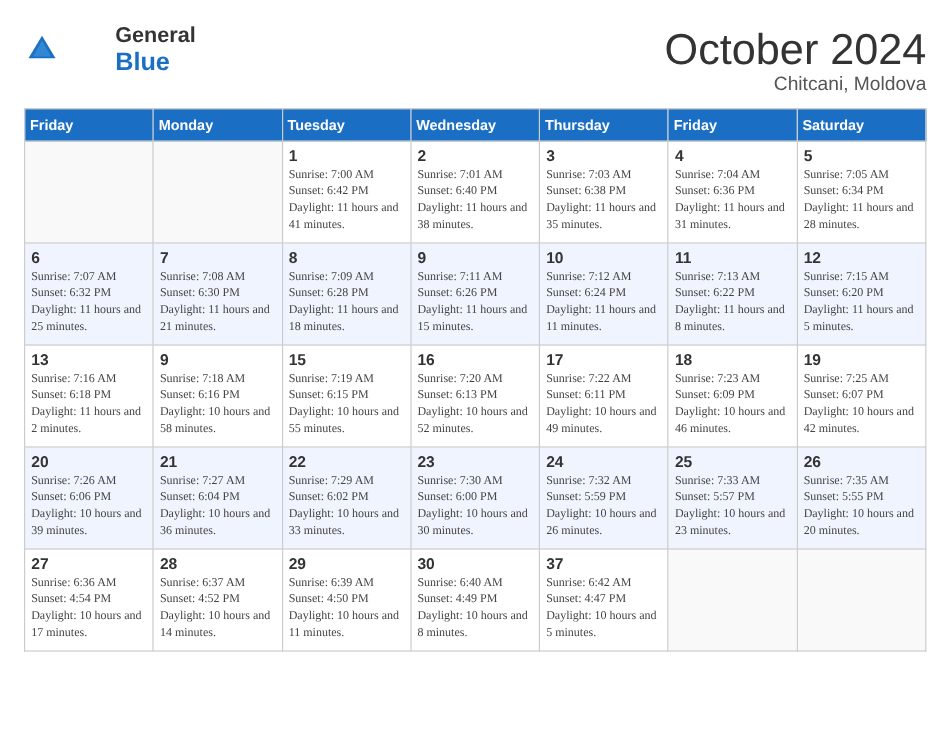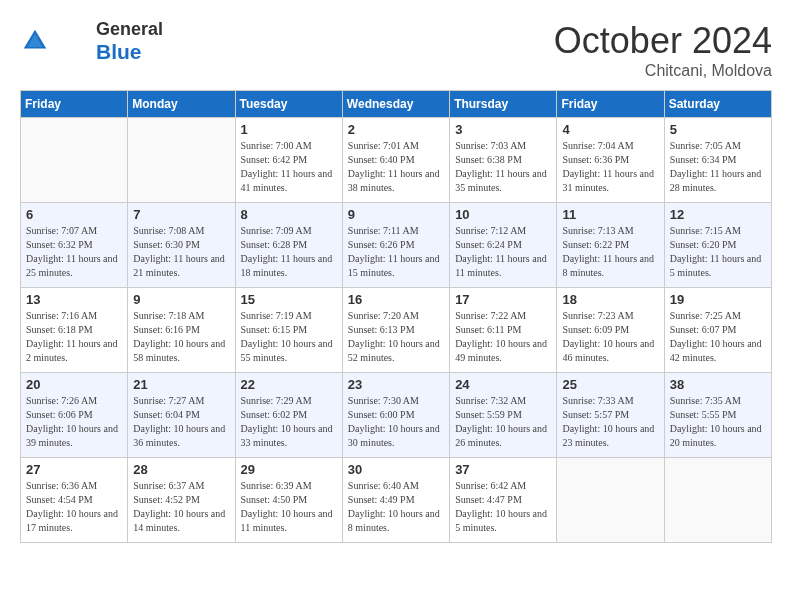--- a/index.html
+++ b/index.html
@@ -236,21 +236,21 @@
         </td>
         <td>
           <div class="day-number">24</div>
           <div class="day-info">Sunrise: 7:32 AM<br>Sunset: 5:59 PM<br>Daylight: 10 hours and 26 minutes.</div>
         </td>
         <td>
           <div class="day-number">25</div>
           <div class="day-info">Sunrise: 7:33 AM<br>Sunset: 5:57 PM<br>Daylight: 10 hours and 23 minutes.</div>
         </td>
         <td>
-          <div class="day-number">38</div>
+          <div class="day-number">26</div>
           <div class="day-info">Sunrise: 7:35 AM<br>Sunset: 5:55 PM<br>Daylight: 10 hours and 20 minutes.</div>
         </td>
       </tr>
       <tr class="row-odd">
         <td>
           <div class="day-number">27</div>
           <div class="day-info">Sunrise: 6:36 AM<br>Sunset: 4:54 PM<br>Daylight: 10 hours and 17 minutes.</div>
         </td>
         <td>
           <div class="day-number">28</div>

